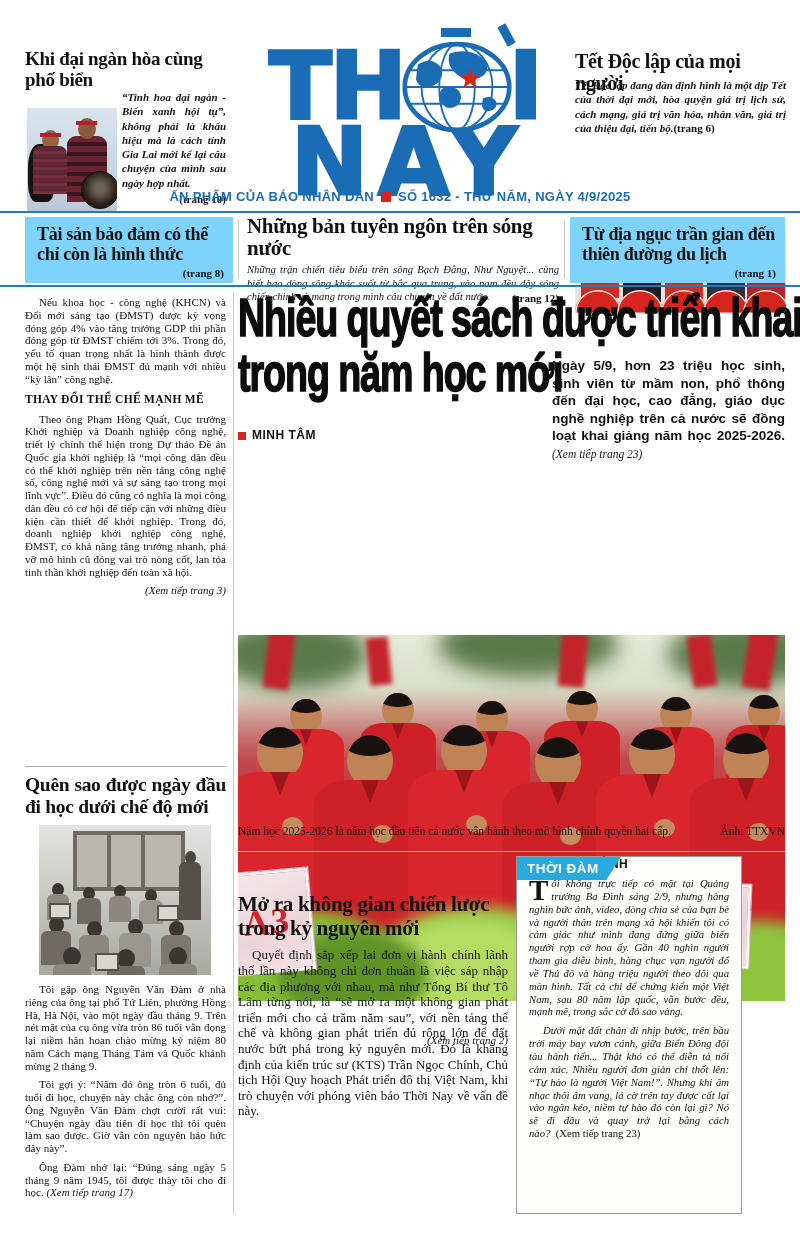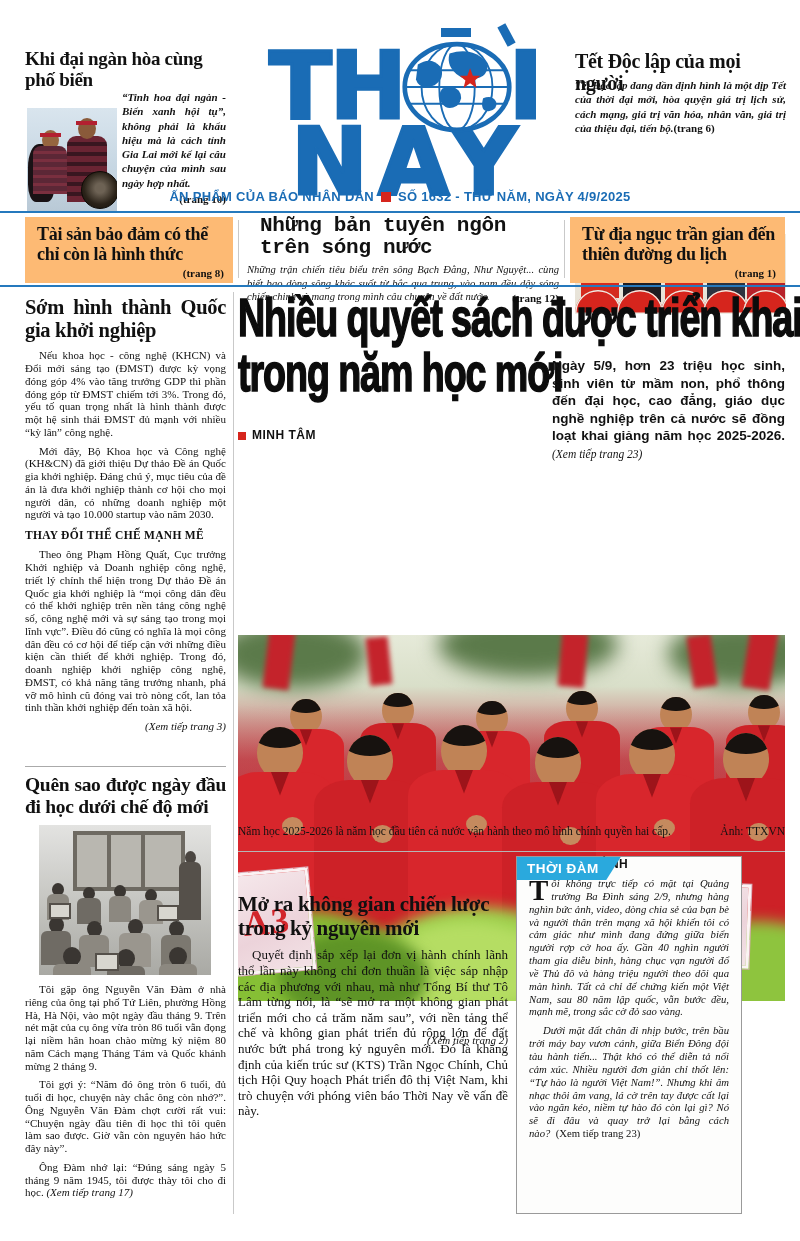--- a/index.html
+++ b/index.html
@@ -19,24 +19,24 @@
   .logo-line2{font-size:92px;line-height:0.9;-webkit-text-stroke:3px #1a6cb5;letter-spacing:10px;margin-top:-12px;padding-left:8px;}
   .globe-wrap{position:relative;width:112px;height:94px;margin:0 -4px;}
   .globe-horn{position:absolute;top:-12px;left:40px;width:30px;height:9px;background:#1a6cb5;}
   .globe-grave{position:absolute;top:-16px;right:2px;width:9px;height:22px;background:#1a6cb5;transform:rotate(-28deg);}
   .tagline{font-family:"Liberation Sans",sans-serif;font-weight:bold;font-size:13px;color:#1a6cb5;text-align:center;letter-spacing:0.3px;}
   .sq{display:inline-block;width:10px;height:10px;background:#d6251d;vertical-align:-1px;margin:0 7px;}
 
   .rule{position:absolute;left:0;width:800px;height:2px;background:#2579bd;}
 
   
-  .greybox{background:#fdba74;padding:7px 10px 10px 12px;box-sizing:border-box;position:absolute;}
+  .greybox{background:#7dd3fc;padding:7px 10px 10px 12px;box-sizing:border-box;position:absolute;}
   .greybox .kicker-title{font-size:18px;}
   .greybox .pageref{position:absolute;right:9px;bottom:4px;}
-  .t2-title{font-family:Liberation Mono, monospace;font-weight:bold;font-size:21px;line-height:1.05;letter-spacing:-0.3px;margin-left:13px;}
+  .t2-title{font-family:Liberation Serif, serif;font-weight:bold;font-size:21px;line-height:1.05;letter-spacing:-0.3px;}
   .t2-deck{font-style:italic;font-size:10.6px;line-height:1.28;text-align:justify;margin-top:4px;position:relative;padding-bottom:1px;}
   .t2-deck .pageref{position:absolute;right:0;bottom:0;}
   .vline{position:absolute;width:1px;background:#c9c9c9;}
 
   
   .body-txt{font-size:11px;line-height:1.16;text-align:justify;}
   .body-txt p{margin:0 0 6px 0;text-indent:14px;}
   .art-title{font-family:"Liberation Serif",serif;font-weight:bold;font-size:20.5px;line-height:1.13;letter-spacing:-0.3px;margin:0 0 7px 0;}
   .subhead{font-weight:bold;font-size:11.5px;letter-spacing:0.3px;margin:8px 0 6px 0;}
   .cont{font-style:italic;font-weight:normal;}
@@ -219,23 +219,21 @@
   <div class="vline" style="left:564px;top:220px;height:58px;"></div>
   <div class="greybox" style="left:570px;top:217px;width:215px;height:66px;">
     <div class="kicker-title">Từ địa ngục trần gian đến thiên đường du lịch</div>
     <div class="pageref">(trang 1)</div>
   </div>
 
   <div class="rule" style="top:285px;"></div>
   <div class="vline" style="left:233px;top:292px;height:922px;"></div>
 
   <div class="abs body-txt" style="left:25px;top:296px;width:201px;">
-    <div class="art-title">Sớm hình thành Quốc gia khởi nghiệp</div>
     <p>Nếu khoa học - công nghệ (KHCN) và Đổi mới sáng tạo (ĐMST) được kỳ vọng đóng góp 4% vào tăng trưởng GDP thì phần đóng góp từ ĐMST chiếm tới 3%. Trong đó, yếu tố quan trọng nhất là hình thành được một hệ sinh thái ĐMST đủ mạnh với nhiều “kỳ lân” công nghệ.</p>
-    <p>Mới đây, Bộ Khoa học và Công nghệ (KH&amp;CN) đã giới thiệu Dự thảo Đề án Quốc gia khởi nghiệp. Đáng chú ý, mục tiêu của đề án là đưa khởi nghiệp thành cơ hội cho mọi người dân, có những doanh nghiệp một người và tạo 10.000 startup vào năm 2030.</p>
     <div class="subhead">THAY ĐỔI THỂ CHẾ MẠNH MẼ</div>
     <p>Theo ông Phạm Hồng Quất, Cục trưởng Khởi nghiệp và Doanh nghiệp công nghệ, triết lý chính thể hiện trong Dự thảo Đề án Quốc gia khởi nghiệp là “mọi công dân đều có thể khởi nghiệp trên nền tảng công nghệ số, công nghệ mới và sự sáng tạo trong mọi lĩnh vực”. Điều đó cũng có nghĩa là mọi công dân đều có cơ hội để tiếp cận với những điều kiện cần thiết để khởi nghiệp. Trong đó, doanh nghiệp khởi nghiệp công nghệ, ĐMST, có khả năng tăng trưởng nhanh, phá vỡ mô hình cũ đóng vai trò nòng cốt, lan tỏa tinh thần khởi nghiệp đến toàn xã hội.</p>
     <div class="cont-line">(Xem tiếp trang 3)</div>
   </div>
   <div class="abs" style="left:25px;top:766px;width:201px;height:1px;background:#aaa;"></div>
 
   <div class="abs body-txt" style="left:25px;top:774px;width:201px;">
     <div class="art-title" style="font-size:19.5px;">Quên sao được ngày đầu đi học dưới chế độ mới</div>
     <div class="photo class-photo" style="width:172px;height:150px;margin:2px 0 8px 14px;">
       <div class="window"></div>

